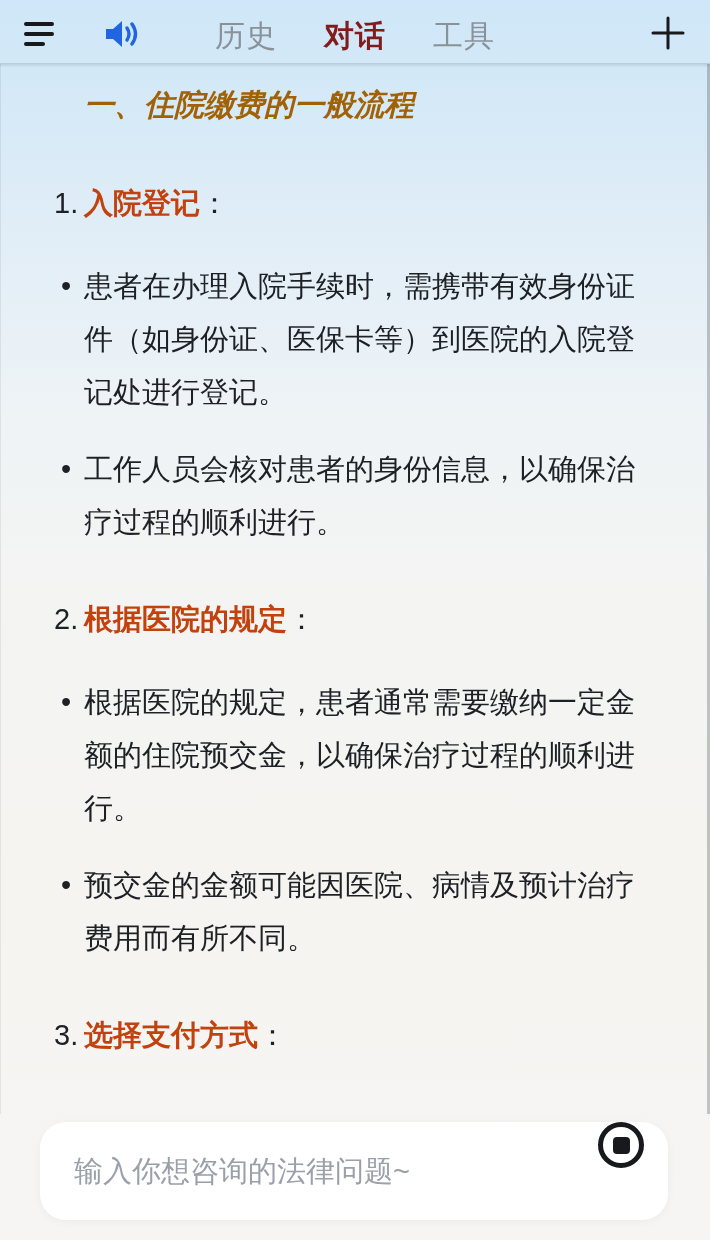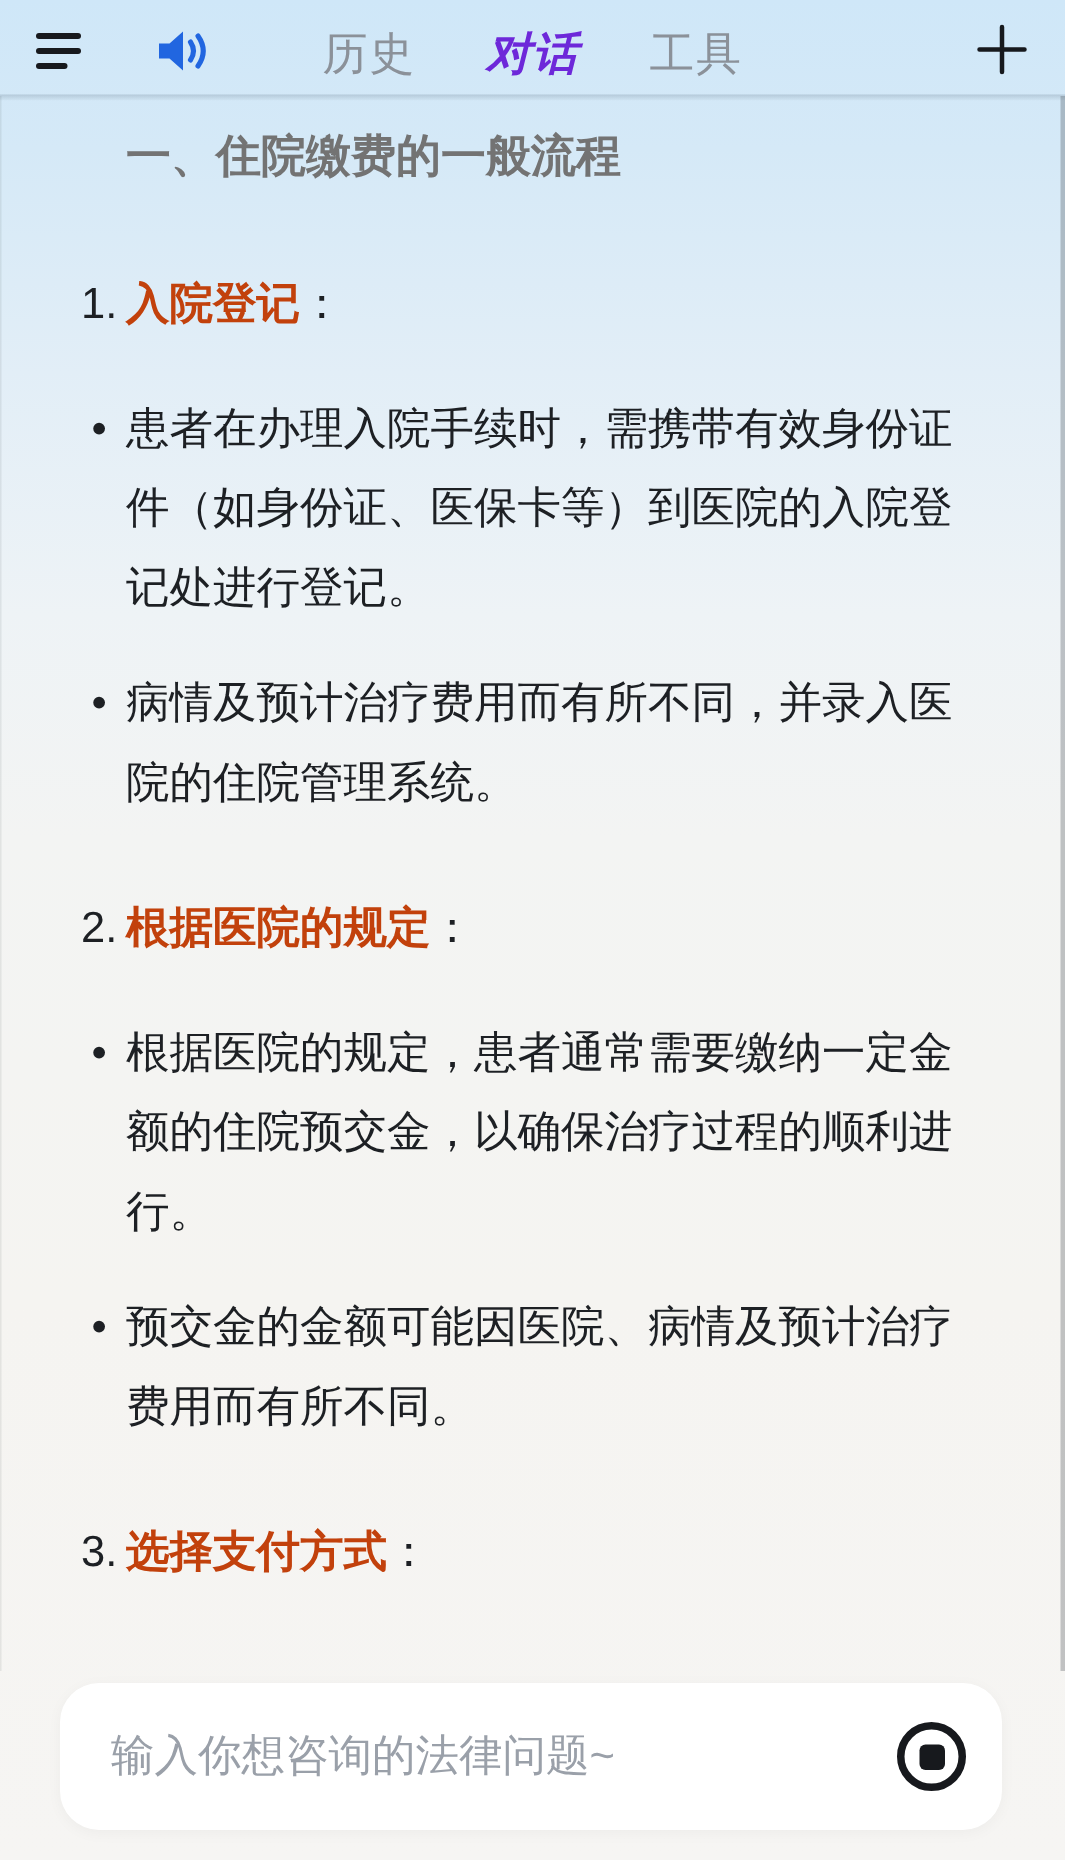--- a/index.html
+++ b/index.html
@@ -28,21 +28,21 @@
 
   .speaker { margin-left: 44px; margin-top: 4px; cursor: pointer; display: flex; align-items: center; }
 
   .tabs {
     position: absolute; left: 50%; top: 0; height: 64px;
     transform: translateX(-50%);
     display: flex; align-items: center; gap: 47px;
     padding-top: 8px;
   }
   .tab { font-size: 30px; color: #8b9199; letter-spacing: 1px; cursor: pointer; white-space: nowrap; }
-  .tab.active { color: #6d28d9; font-weight: 700; font-style: italic; }
+  .tab.active { color: #7f1d1d; font-weight: 700; }
 
   .plus-btn { margin-left: auto; margin-top: 6px; cursor: pointer; }
 
   
   .frame-top-line {
     position: absolute; left: 0; right: 0; top: 63px; height: 4px;
     background: linear-gradient(180deg, rgba(40,60,80,0.18), rgba(40,60,80,0.02));
     z-index: 4;
   }
   .frame-right-line {
@@ -56,41 +56,41 @@
     z-index: 4;
   }
 
   
   .content {
     position: absolute; top: 64px; left: 0; right: 0;
     padding: 14px 48px 0 84px;
     font-size: 29px; line-height: 53px; color: #1d2024;
   }
   .para { margin-bottom: 40px; }
-  .heading { font-weight: 700; font-size: 30px; margin-bottom: 46px; color: #737373; }
+  .heading { font-weight: 700; font-size: 30px; margin-bottom: 46px; color: #a16207; font-style: italic; }
 
   .olitem { margin: 44px 0 30px; position: relative; }
   .olitem:first-of-type { margin-top: 0; }
   .olitem .num { position: absolute; left: -30px; font-weight: 400; }
   .olitem .label { font-weight: 700; color: #c2410c; }
   .olitem .colon { font-weight: 400; }
 
   .ulitem { margin-bottom: 24px; position: relative; }
   .ulitem .marker { position: absolute; left: -23px; top: 0; font-size: 29px; }
 
   
   .composer-wrap {
     position: absolute; left: 0; right: 0; bottom: 0; height: 130px;
     z-index: 6;
   }
   .composer {
     position: absolute; left: 40px; right: 42px; top: 12px; height: 98px;
     background: #ffffff; border-radius: 26px;
     box-shadow: 0 2px 10px rgba(0,0,0,0.04);
-    display: flex; align-items: center;
+    display: flex; 
     padding: 0 24px 0 34px;
   }
   .composer-input {
     flex: 1; border: none; outline: none; background: transparent;
     font-family: "Liberation Sans", "DejaVu Sans", sans-serif;
     font-size: 29px; color: #1d2024; min-width: 0;
   }
   .composer-input::placeholder { color: #9aa0a9; opacity: 1; }
   .stop-btn {
     width: 46px; height: 46px; border-radius: 50%;
@@ -142,21 +142,21 @@
 
   <div class="olitem">
     <span class="num">1.</span><span class="label">入院登记</span><span class="colon">：</span>
   </div>
   <div class="ulitem">
     <span class="marker">•</span>
     <span>患者在办理入院手续时，需携带有效身份证件（如身份证、医保卡等）到医院的入院登记处进行登记。</span>
   </div>
   <div class="ulitem">
     <span class="marker">•</span>
-    <span>病情及预计治疗费用而有所不同，并录入医院的住院管理系统。</span>
+    <span>工作人员会核对患者的身份信息，以确保治疗过程的顺利进行。</span>
   </div>
 
   <div class="olitem">
     <span class="num">2.</span><span class="label">根据医院的规定</span><span class="colon">：</span>
   </div>
   <div class="ulitem">
     <span class="marker">•</span>
     <span>根据医院的规定，患者通常需要缴纳一定金额的住院预交金，以确保治疗过程的顺利进行。</span>
   </div>
   <div class="ulitem">

